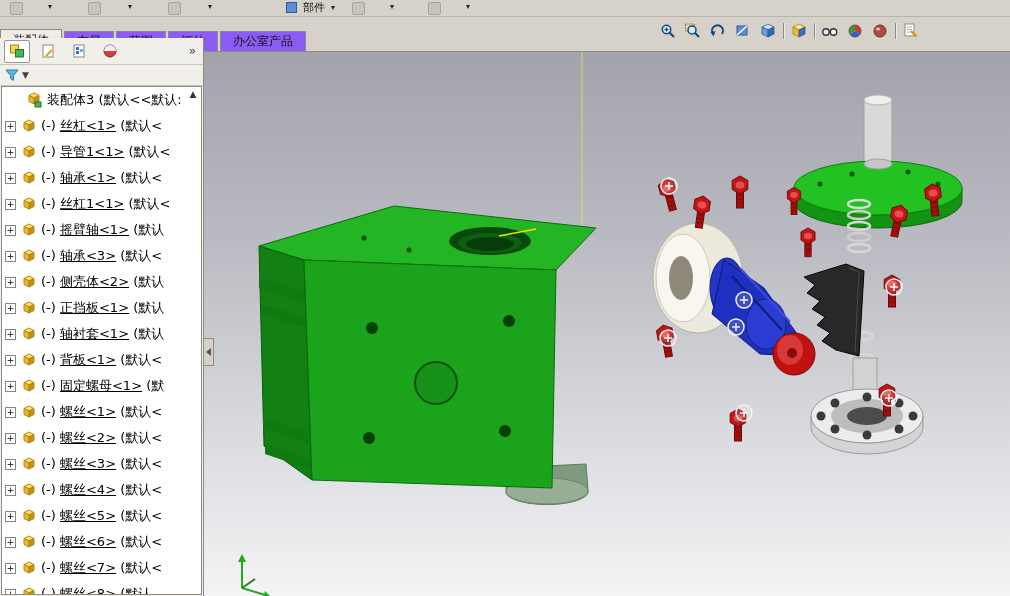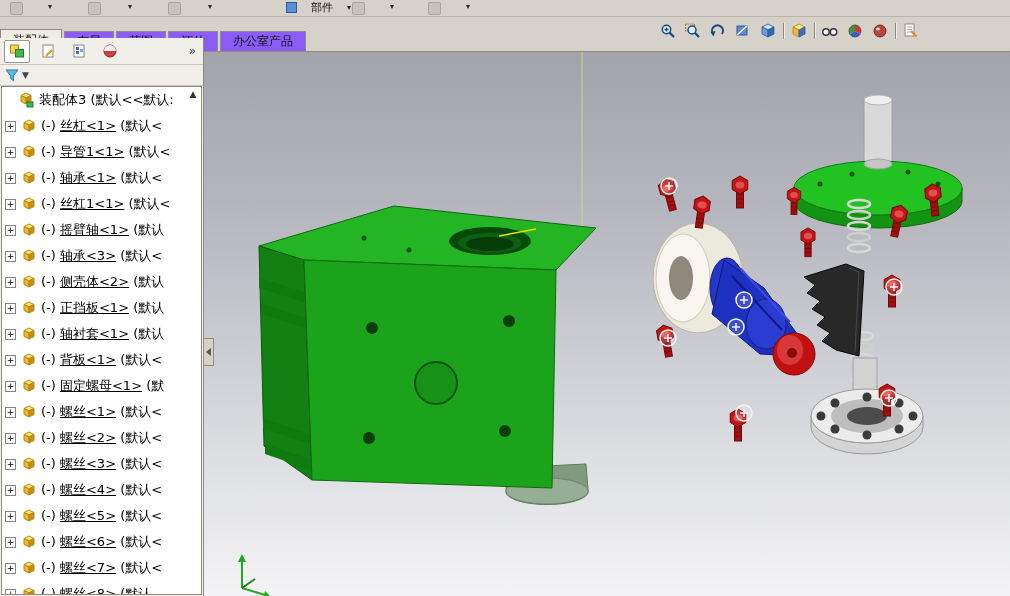--- a/index.html
+++ b/index.html
@@ -5,21 +5,21 @@
   html,body{margin:0;padding:0;}
   .screen{position:relative;width:1010px;height:596px;overflow:hidden;
     font-family:"DejaVu Sans",sans-serif;background:#d6d2ca;}
 
   
   .top-strip{position:absolute;left:0;top:0;width:1010px;height:16px;
     background:#d6d2ca;border-bottom:1px solid #b8b4aa;z-index:3;}
   .tb{position:absolute;top:2px;font-size:8px;color:#222;cursor:default;}
   .tb-ico{position:absolute;top:2px;width:11px;height:11px;background:#c7c3b9;
     border:1px solid #a8a49c;border-radius:2px;}
-  .tb-part{position:absolute;top:0;font-size:11px;color:#111;display:flex;align-items:center;gap:14px;height:15px;}
+  .tb-part{position:absolute;top:0;font-size:11px;color:#111;display:flex;align-items:center;gap:6px;height:15px;}
   .tb-part .sq{width:9px;height:9px;background:#5b8fd0;border:1px solid #2a5b9e;display:inline-block;}
 
   
   .tab-bar{position:absolute;left:0;top:16px;width:1010px;height:36px;background:#d6d2ca;
     display:flex;align-items:flex-end;border-bottom:1px solid #8f8b82;box-sizing:border-box;z-index:2;}
   .tab{height:19px;line-height:19px;padding:0 12px;font-size:12px;color:#111;background:#8b5cf6;
     border:1px solid #8f8b82;border-bottom:none;margin-right:2px;white-space:nowrap;}
   .tab.active{background:#efece3;height:21px;line-height:21px;}
 
   
@@ -29,21 +29,21 @@
     border-bottom:1px solid #c9c5bb;flex:none;}
   .ptab{width:24px;height:21px;display:flex;align-items:center;justify-content:center;
     border:1px solid transparent;border-radius:2px;}
   .ptab.active{background:#ffffff;border-color:#9a968c;}
   .overflow{margin-left:auto;font-size:12px;color:#444;padding-right:3px;}
   .filter-row{height:20px;display:flex;align-items:center;gap:2px;padding:0 4px;
     background:#f1efe9;border-bottom:1px solid #c9c5bb;font-size:9px;color:#444;flex:none;}
   .tree{flex:1;background:#fff;border:1px solid #8f8b82;margin:0 1px 1px 1px;position:relative;
     overflow:hidden;font-size:13px;color:#000;}
   .tree-row,.tree-root{height:26px;display:flex;align-items:center;white-space:nowrap;overflow:hidden;}
-  .tree-root{padding-left:16px;}
+  .tree-root{padding-left:24px;}
   .expand{width:9px;height:9px;border:1px solid #848484;background:#fff;font-size:9px;line-height:8px;
     text-align:center;margin-left:3px;color:#000;flex:none;}
   .part-ico{width:16px;height:16px;margin:0 4px 0 5px;flex:none;}
   .root-ico{width:16px;height:16px;margin-right:5px;flex:none;}
   .uname{text-decoration:underline;}
   .scroll-up{position:absolute;top:1px;right:2px;width:12px;height:12px;font-size:9px;color:#333;
     text-align:center;line-height:12px;}
 
   
   .viewport{position:absolute;left:204px;top:38px;width:806px;height:558px;

